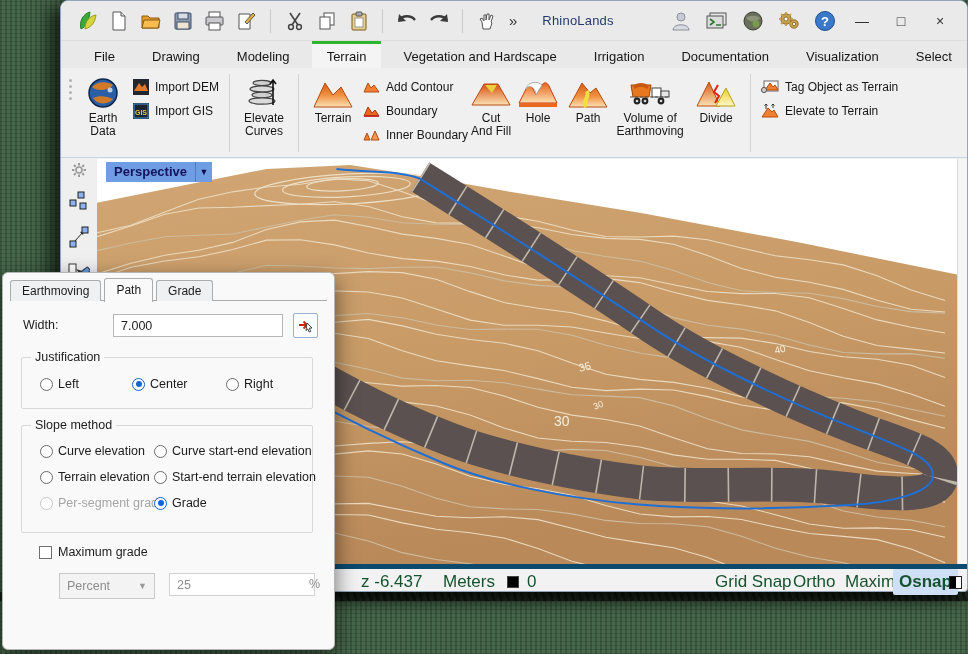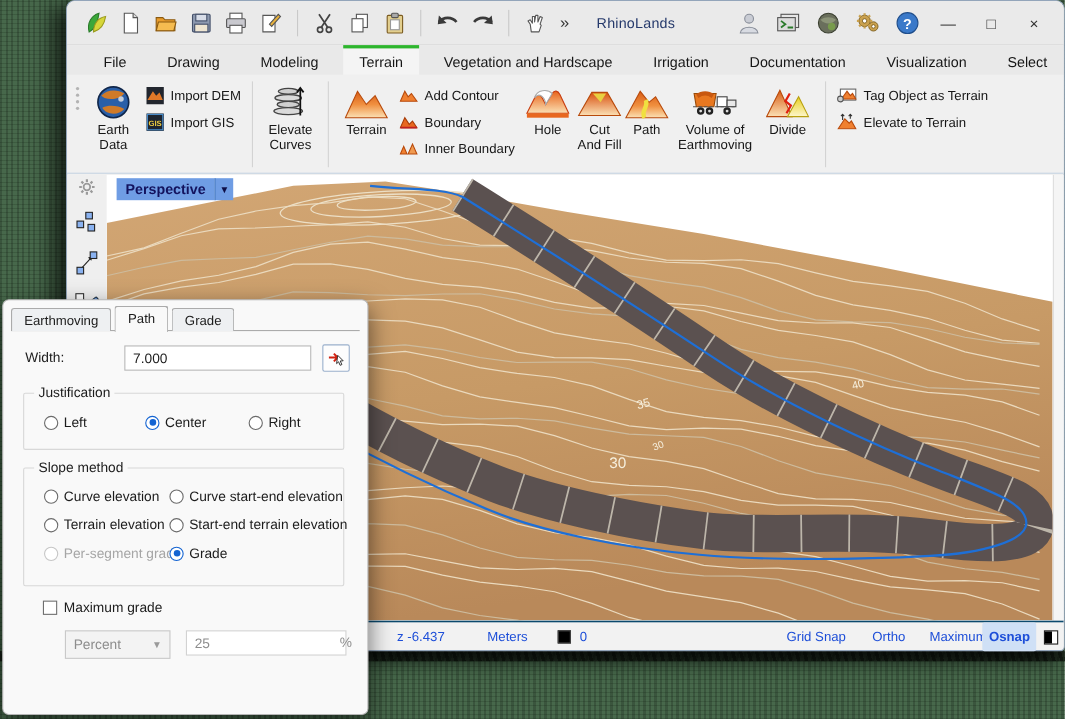--- a/index.html
+++ b/index.html
@@ -68,21 +68,21 @@
   .vp-label { position:absolute; top:3px; left:9px; height:20px; display:flex; z-index:5; }
   .vp-label-text { background:#6f9de4; color:#13135e; font-weight:bold; font-size:13px;
     line-height:20px; padding:0 8px; }
   .vp-label-arrow { background:#6f9de4; border-left:1px solid #4a7cc2; width:17px; display:flex;
     align-items:center; justify-content:center; color:#0e0e46; font-size:9px; }
 
   .terrain-svg { position:absolute; inset:0; width:100%; height:100%; }
 
   
   .statusbar { position:absolute; left:0; right:0; bottom:0; height:27px; background:#f2f2f2;
-    border-top:2px solid #0c4a6e; border-radius:0 0 4px 4px; font-size:12px; color:#1d4ed8; }
+    border-top:5px solid #0c4a6e; border-radius:0 0 4px 4px; font-size:17px; color:#14532d; }
   .sb-item { position:absolute; top:0; height:26px; display:flex; align-items:center; }
   .sb-swatch { width:12px; height:12px; background:#000; border:1px solid #444; }
   .sb-toggle { padding:0 6px; }
   .sb-toggle.active { background:#cfe0f6; font-weight:bold; border-radius:2px; }
   .sb-viewicon { width:13px; height:13px; border:1px solid #222; background:linear-gradient(90deg,#000 0 55%,#fff 55% 100%); }
 
   
   .dialog { position:absolute; left:2px; top:272px; width:333px; height:378px; background:#f9f9f9;
     border:1px solid #b5b5b5; border-radius:6px; box-shadow:0 8px 22px rgba(0,0,0,.55);
     z-index:40; font-size:12.5px; color:#1c1c1c; }
@@ -358,51 +358,51 @@
       </div>
       <div class="rb-small">
         <svg width="17" height="14" viewBox="0 0 17 14">
             <path d="M1 12 L4 5 L7 12 Z" fill="#f08030" stroke="#b84a0c"></path>
             <path d="M8 12 L12 3 L16 12 Z" fill="#f09a50" stroke="#b84a0c"></path>
           </svg>
         <span>Inner Boundary</span>
       </div>
     </div>
 
+    <div class="rb-big" style="width:40px;">
+      <span class="ric">
+        <svg width="40" height="30" viewBox="0 0 40 30">
+            <defs>
+              <linearGradient id="g3" x1="0" y1="0" x2="0" y2="1">
+                <stop offset="0" stop-color="#d8500f"></stop>
+                <stop offset="1" stop-color="#fbe0b4"></stop>
+              </linearGradient>
+            </defs>
+            <path d="M1 26 L13 5 L27 5 L39 26 Z" fill="url(#g3)" stroke="#b84a0c"></path>
+            <path d="M14 6 L26 6 L21 14 Z" fill="#e8d040"></path>
+          </svg>
+      </span>
+      <span>Cut And Fill</span>
+    </div>
+
     <div class="rb-big">
       <span class="ric">
         <svg width="40" height="30" viewBox="0 0 40 30">
             <defs>
               <linearGradient id="g2" x1="0" y1="0" x2="0" y2="1">
                 <stop offset="0" stop-color="#e8641a"></stop>
                 <stop offset="1" stop-color="#fbe0b4"></stop>
               </linearGradient>
             </defs>
             <path d="M1 24 L8 10 C10 6 13 6 15 10 L18 16 L24 6 C26 3 29 3 31 7 L39 24 Z" fill="url(#g2)" stroke="#c83c10"></path>
             <path d="M8 10 C12 4 18 10 18 16 L24 6 C20 2 10 2 8 10 Z" fill="#fff" stroke="#aaa"></path>
             <rect x="1" y="24" width="38" height="4" fill="#e86820"></rect>
           </svg>
       </span>
       <span>Hole</span>
-    </div>
-
-    <div class="rb-big" style="width:40px;">
-      <span class="ric">
-        <svg width="40" height="30" viewBox="0 0 40 30">
-            <defs>
-              <linearGradient id="g3" x1="0" y1="0" x2="0" y2="1">
-                <stop offset="0" stop-color="#d8500f"></stop>
-                <stop offset="1" stop-color="#fbe0b4"></stop>
-              </linearGradient>
-            </defs>
-            <path d="M1 26 L13 5 L27 5 L39 26 Z" fill="url(#g3)" stroke="#b84a0c"></path>
-            <path d="M14 6 L26 6 L21 14 Z" fill="#e8d040"></path>
-          </svg>
-      </span>
-      <span>Cut And Fill</span>
     </div>
 
     <div class="rb-big" style="width:46px;">
       <span class="ric">
         <svg width="40" height="30" viewBox="0 0 40 30">
             <defs>
               <linearGradient id="g4" x1="0" y1="0" x2="0" y2="1">
                 <stop offset="0" stop-color="#d85c14"></stop>
                 <stop offset=".55" stop-color="#f09040"></stop>
                 <stop offset="1" stop-color="#fbe0b4"></stop>

